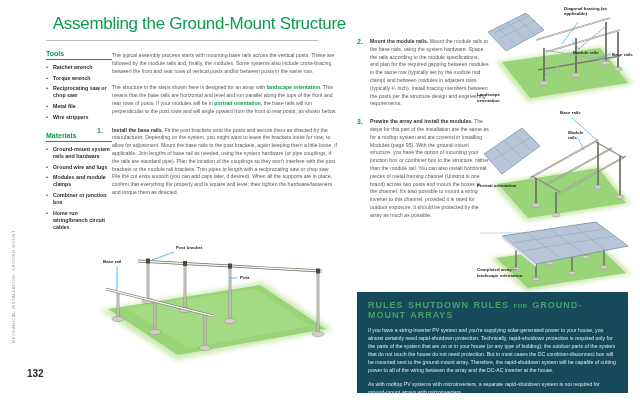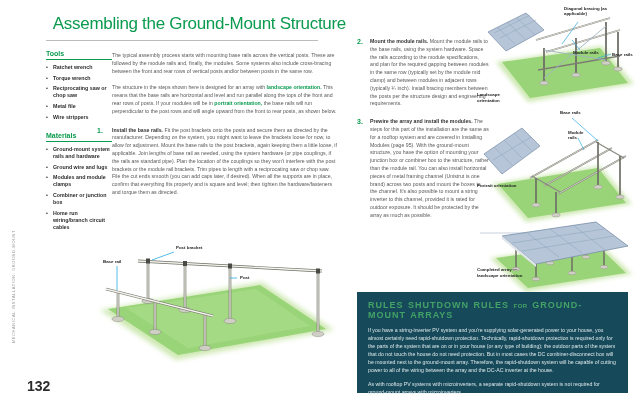--- a/index.html
+++ b/index.html
@@ -34,21 +34,21 @@
   .fig{position:absolute;}
   .fig-label{position:absolute;font-size:4.4px;font-weight:bold;color:#1c1c1e;line-height:1.2;}
   .fig-caption{position:absolute;font-size:4.4px;font-weight:bold;color:#1c1c1e;line-height:1.25;}
   
   .callout{position:absolute;left:357px;top:292px;width:271px;height:101px;background:#16495a;
            box-sizing:border-box;padding:8px 11px;}
   .callout-title{font-size:9px;font-weight:bold;color:#43a266;letter-spacing:1px;word-spacing:1px;}
   .callout-title .small{font-size:6px;letter-spacing:0.5px;}
   .callout p{margin:6px 0 0 0;font-size:5.2px;line-height:1.55;color:#dde8ea;}
   
-  .pagenum{position:absolute;left:27px;top:368px;font-size:14px;font-weight:bold;color:#2c2c2e;margin-top:10px;}
+  .pagenum{position:absolute;left:27px;top:368px;font-size:10px;font-weight:bold;color:#2c2c2e;}
   .spine{position:absolute;left:-62px;top:284px;width:150px;text-align:center;font-size:4px;
          letter-spacing:0.6px;color:#9a9a9a;transform:rotate(-90deg);}
   svg{display:block;}
 </style>
 </head>
 <body>
 
 <div class="page">
 
   <div class="spine">MECHANICAL INSTALLATION: GROUND-MOUNT</div>

